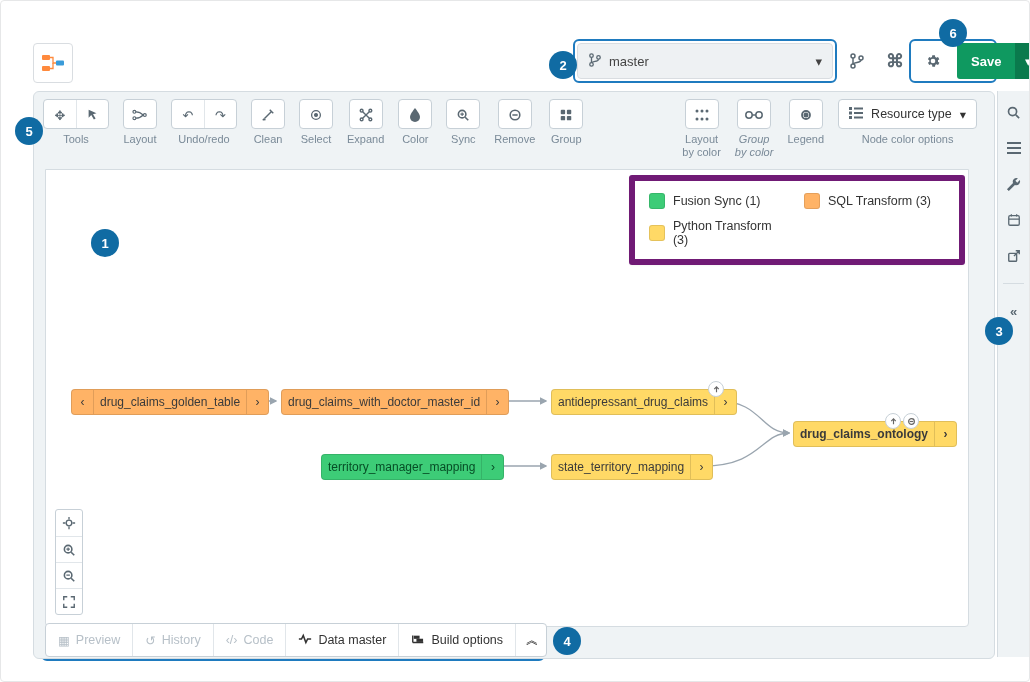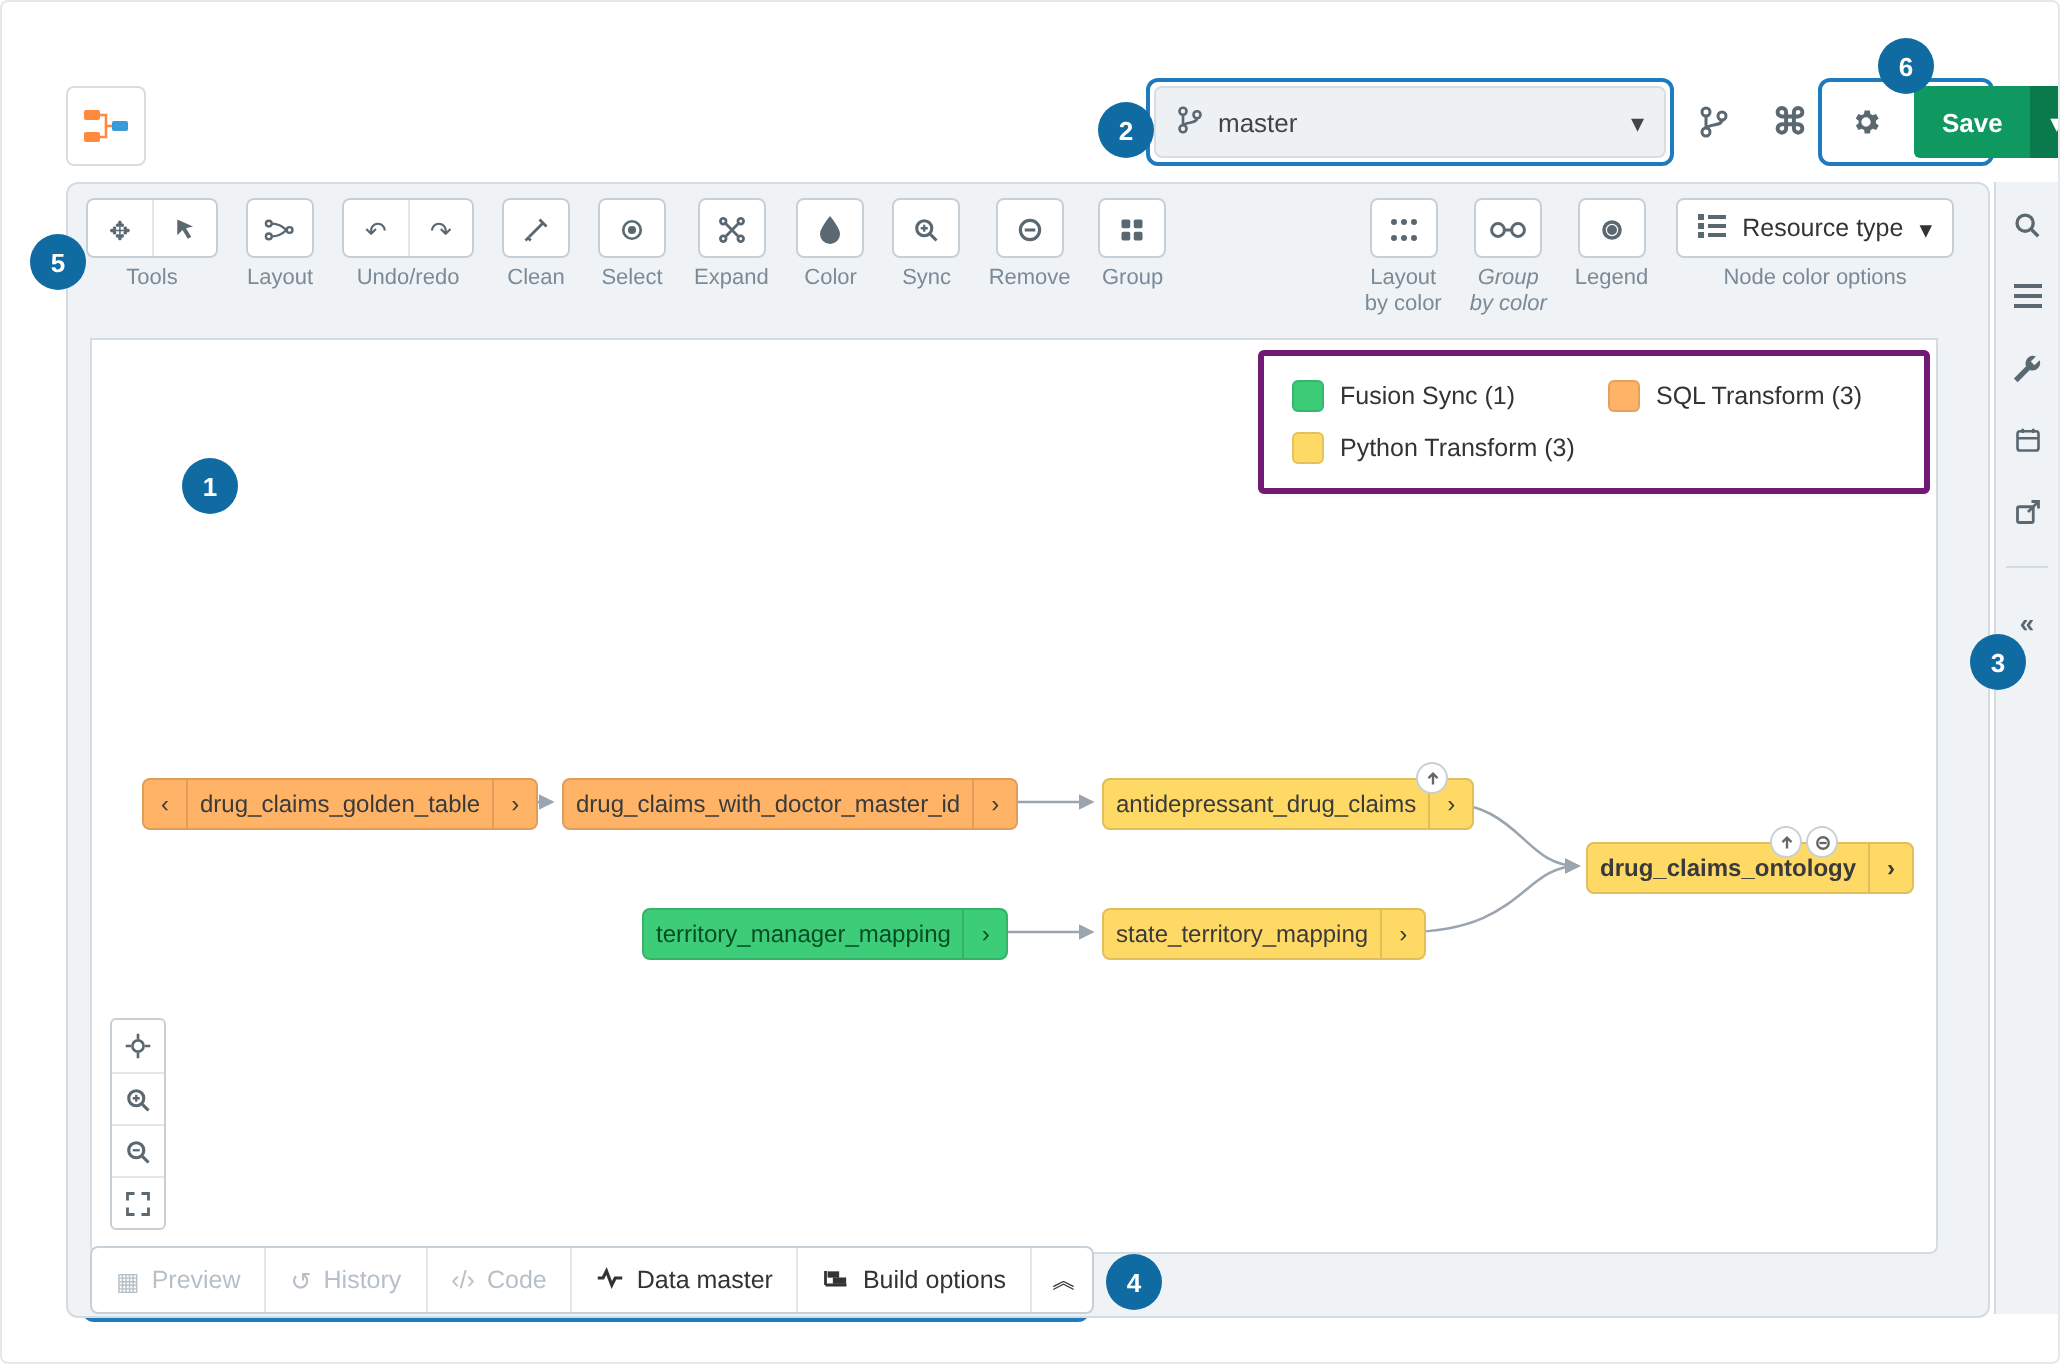--- a/index.html
+++ b/index.html
@@ -33,21 +33,21 @@
   .spacer { flex:1; }
   .res-dd { display:flex; align-items:center; background:#fff; border:1px solid #c7d0d7; border-radius:4px; height:30px; padding:0 10px; gap:8px; cursor:pointer; color:#333; font-size:12.5px;}
 
   
   .canvas { position:absolute; left:44px; right:60px; top:168px; bottom:54px; background:#fff; border:1px solid #d5dce1; border-radius:0 0 4px 4px; z-index:4; }
   .zoom-ctrl { position:absolute; left:54px; bottom:66px; width:28px; background:#fff; border:1px solid #c7d0d7; border-radius:3px; z-index:8; display:flex; flex-direction:column;}
   .zoom-ctrl .zbtn { height:26px; display:flex; align-items:center; justify-content:center; color:#5a6872; cursor:pointer;}
   .zoom-ctrl .zbtn + .zbtn { border-top:1px solid #e1e6ea;}
 
   
-  .legend { position:absolute; right:64px; top:174px; width:336px; background:#fff; border:3px solid #701a75; border-radius:3px; z-index:7; padding:12px 14px; box-shadow:0 1px 2px rgba(0,0,0,0.04); display:grid; grid-template-columns:1fr 1fr; gap:10px 14px; font-size:12.5px; color:#333;}
+  .legend { position:absolute; right:64px; top:174px; width:336px; background:#fff; border:6px solid #701a75; border-radius:3px; z-index:7; padding:12px 14px; box-shadow:0 1px 2px rgba(0,0,0,0.04); display:grid; grid-template-columns:1fr 1fr; gap:10px 14px; font-size:12.5px; color:#333;}
   .legend-item { display:flex; align-items:center; gap:8px; }
   .swatch { width:16px; height:16px; border-radius:3px; border:1px solid rgba(0,0,0,0.1);}
 
   
   .node { position:absolute; display:flex; align-items:center; height:26px; border-radius:4px; font-size:12px; color:#3a3a3a; border:1px solid rgba(0,0,0,0.12); white-space:nowrap; cursor:pointer; z-index:7;}
   .node .txt { padding:0 6px;}
   .node .end { width:22px; height:100%; display:flex; align-items:center; justify-content:center; border-left:1px solid rgba(0,0,0,0.12); }
   .node .endL { width:22px; height:100%; display:flex; align-items:center; justify-content:center; border-right:1px solid rgba(0,0,0,0.12); }
   .orange { background:#ffb366;}
   .yellow { background:#ffd966;}

